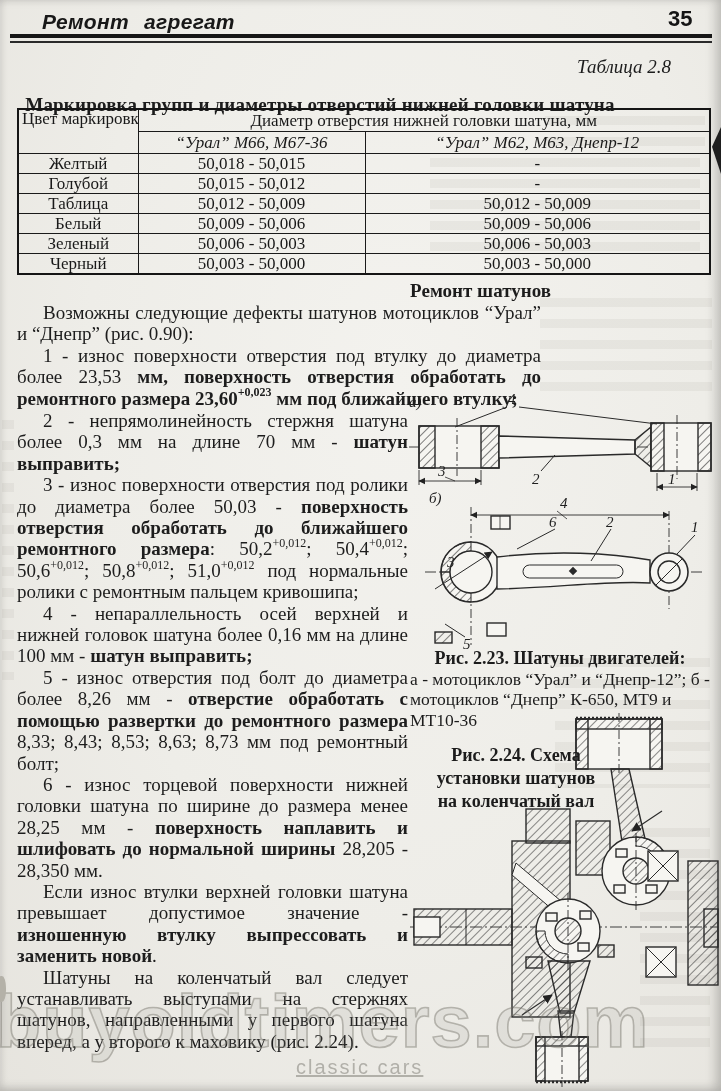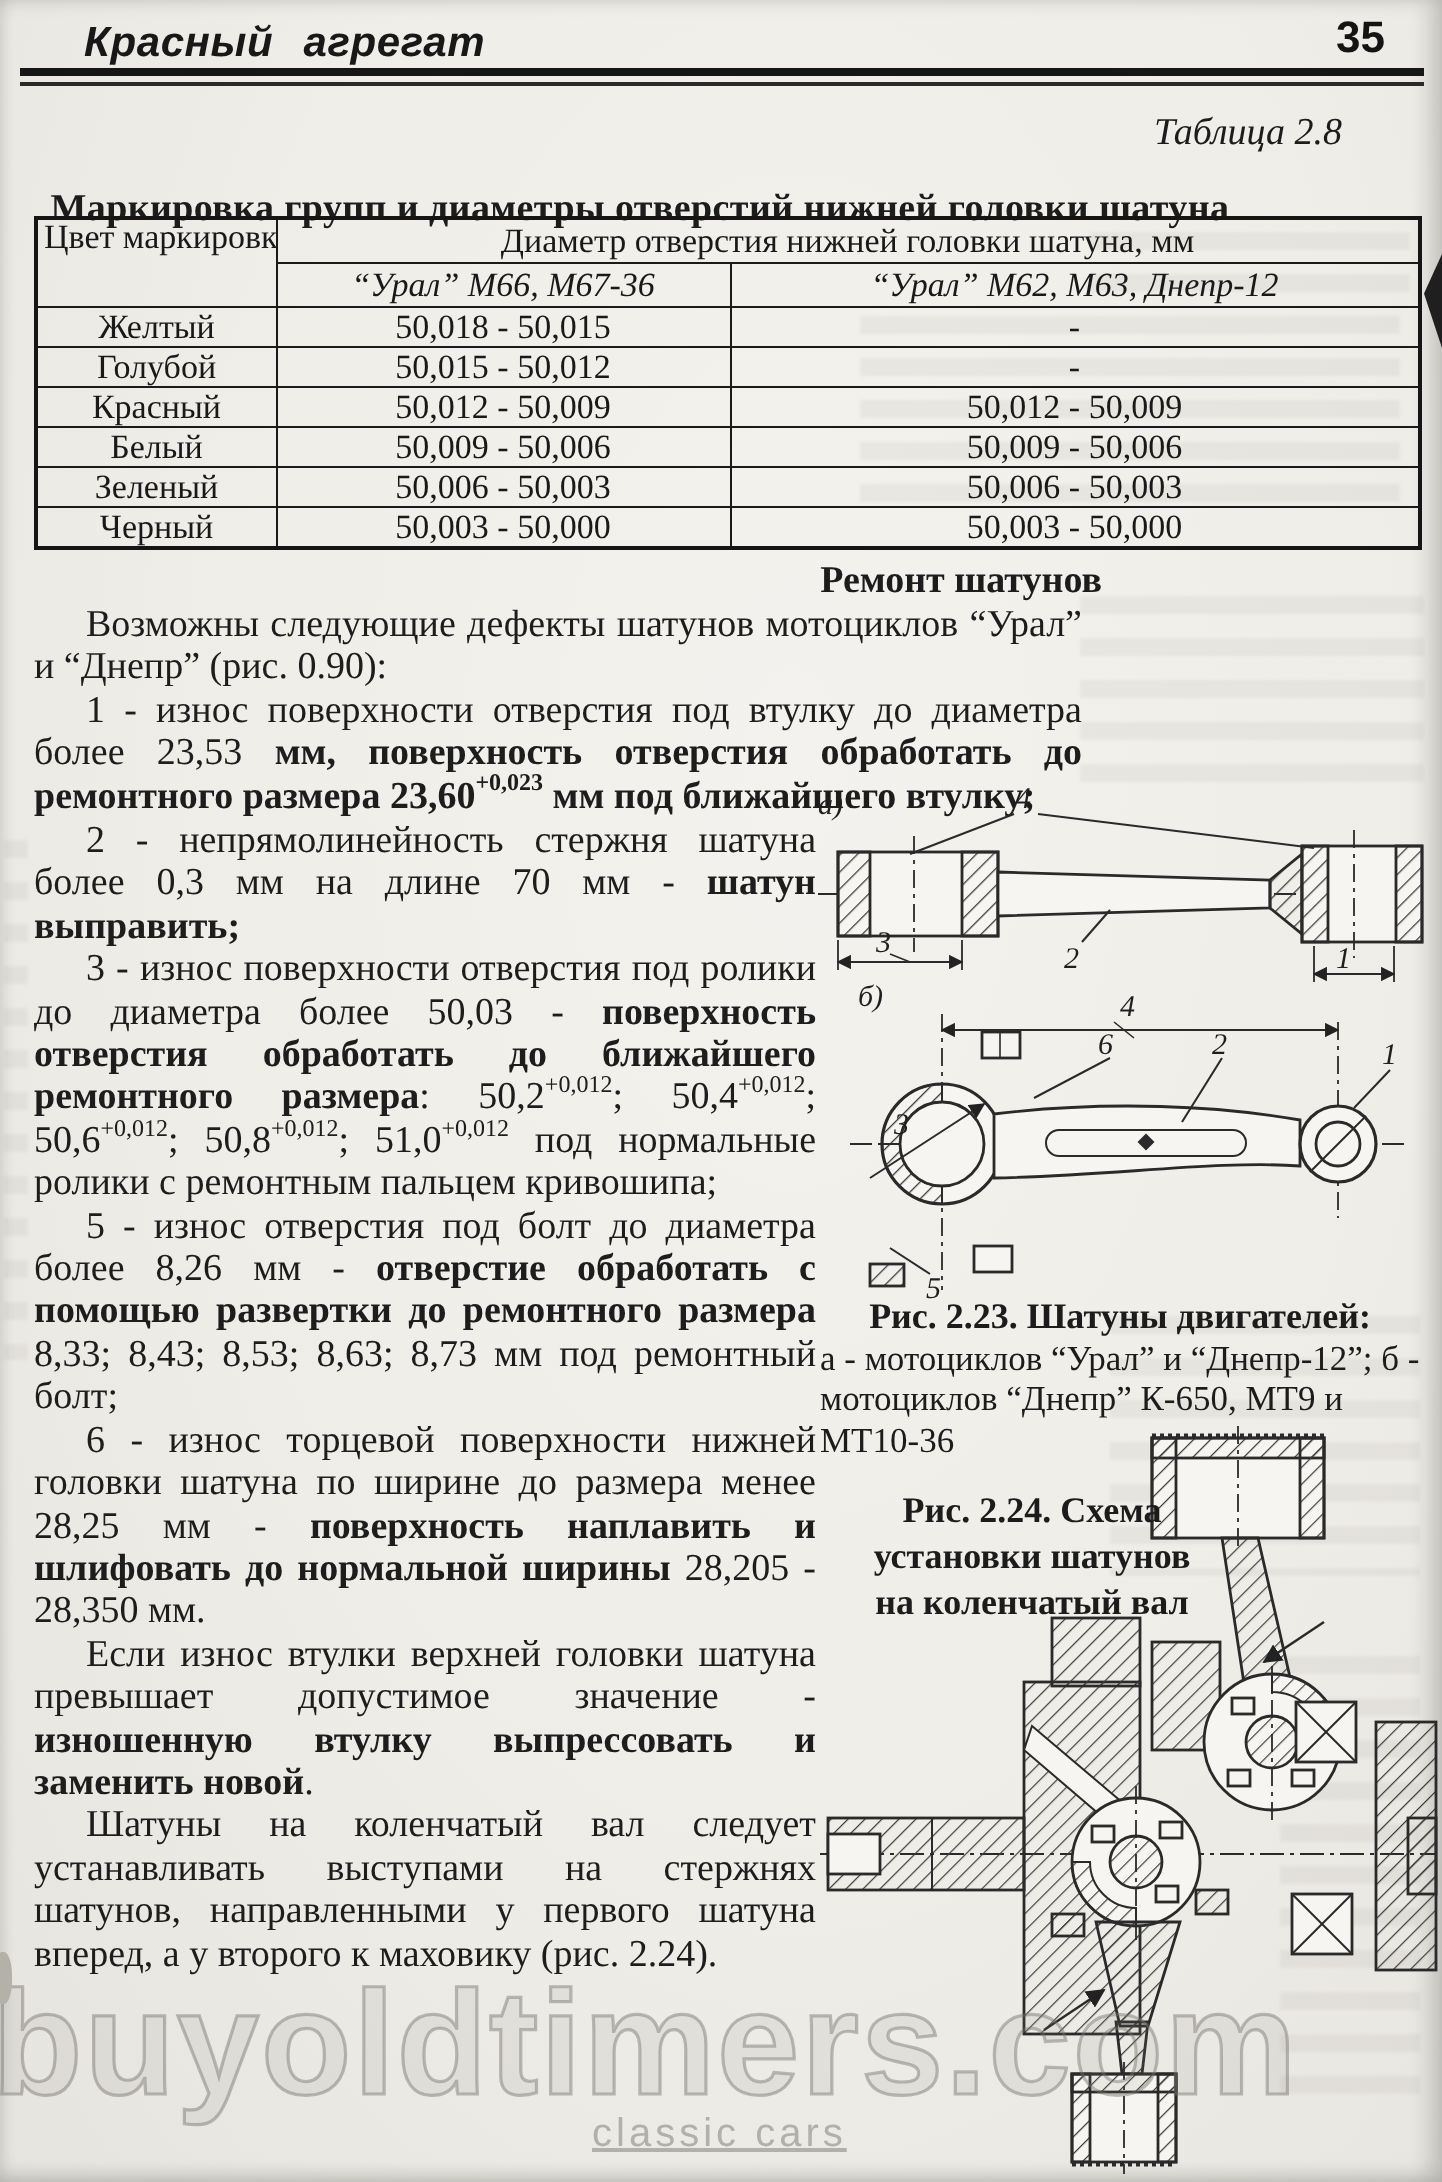--- a/index.html
+++ b/index.html
@@ -54,21 +54,21 @@
 
 <div class="page">
 
   <div class="ghost abs" style="left:545px;top:116px;width:160px;height:36px;"></div>
   <div class="ghost abs" style="left:430px;top:158px;width:270px;height:95px;"></div>
   <div class="ghost abs" style="left:540px;top:298px;width:172px;height:96px;"></div>
   <div class="ghost abs" style="left:555px;top:658px;width:155px;height:130px;"></div>
   <div class="ghost abs" style="left:640px;top:828px;width:70px;height:230px;"></div>
   <div class="ghost abs" style="left:2px;top:420px;width:12px;height:260px;"></div>
 
-  <div class="abs hdr-title">Красный агрегат</div>
+  <div class="abs hdr-title">Ремонт агрегат</div>
   <div class="abs hdr-num">35</div>
   <div class="abs rule1"></div>
   <div class="abs rule2"></div>
 
   <div class="abs tbl-label">Таблица 2.8</div>
   <div class="abs tbl-title">Маркировка групп и диаметры отверстий нижней головки шатуна</div>
   <table class="spec">
     <colgroup>
         <col style="width:120px">
         <col style="width:227px">
@@ -87,21 +87,21 @@
           <td class="dr colorcell">Желтый</td>
           <td class="dr">50,018 - 50,015</td>
           <td class="dr">-</td>
         </tr>
       <tr>
           <td class="dr colorcell">Голубой</td>
           <td class="dr">50,015 - 50,012</td>
           <td class="dr">-</td>
         </tr>
       <tr>
-          <td class="dr colorcell">Красный</td>
+          <td class="dr colorcell">Таблица</td>
           <td class="dr">50,012 - 50,009</td>
           <td class="dr">50,012 - 50,009</td>
         </tr>
       <tr>
           <td class="dr colorcell">Белый</td>
           <td class="dr">50,009 - 50,006</td>
           <td class="dr">50,009 - 50,006</td>
         </tr>
       <tr>
           <td class="dr colorcell">Зеленый</td>
@@ -118,20 +118,21 @@
 
   <div class="abs sec-head">Ремонт шатунов</div>
   <div class="abs wideblock">
     <p class="body"><span>Возможны следующие дефекты шатунов мотоциклов “Урал” и “Днепр” (рис. 0.90):</span></p>
     <p class="body"><span>1 - износ поверхности отверстия под втулку до диаметра более 23,53</span><span class="b"> мм, поверхность отверстия обработать до ремонтного размера 23,60</span><sup class="sup b">+0,023</sup><span class="b"> мм под ближайшего втулку;</span></p>
   </div>
 
   <div class="abs narrowcol">
     <p class="body"><span>2 - непрямолинейность стержня шатуна более 0,3 мм на длине 70 мм - </span><span class="b">шатун выправить;</span></p>
     <p class="body"><span>3 - износ поверхности отверстия под ролики до диаметра более 50,03 - </span><span class="b">поверхность отверстия обработать до ближайшего ремонтного размера</span><span>: 50,2</span><sup class="sup">+0,012</sup><span>; 50,4</span><sup class="sup">+0,012</sup><span>; 50,6</span><sup class="sup">+0,012</sup><span>; 50,8</span><sup class="sup">+0,012</sup><span>; 51,0</span><sup class="sup">+0,012</sup><span> под нормальные ролики с ремонтным пальцем кривошипа;</span></p>
+    <p class="body"><span>4 - непараллельность осей верхней и нижней головок шатуна более 0,16 мм на длине 100 мм - </span><span class="b">шатун выправить;</span></p>
     <p class="body"><span>5 - износ отверстия под болт до диаметра более 8,26 мм - </span><span class="b">отверстие обработать с помощью развертки до ремонтного размера</span><span> 8,33; 8,43; 8,53; 8,63; 8,73 мм под ремонтный болт;</span></p>
     <p class="body"><span>6 - износ торцевой поверхности нижней головки шатуна по ширине до размера менее 28,25 мм - </span><span class="b">поверхность наплавить и шлифовать до нормальной ширины</span><span> 28,205 - 28,350 мм.</span></p>
     <p class="body"><span>Если износ втулки верхней головки шатуна превышает допустимое значение - </span><span class="b">изношенную втулку выпрессовать и заменить новой</span><span>.</span></p>
     <p class="body"><span>Шатуны на коленчатый вал следует устанавливать выступами на стержнях шатунов, направленными у первого шатуна вперед, а у второго к маховику (рис. 2.24).</span></p>
   </div>
 
   <svg class="abs fig23" width="313" height="260" viewBox="0 0 313 260">
     <defs>
       <pattern id="ht" width="6" height="6" patternUnits="userSpaceOnUse" patternTransform="rotate(45)">
         <line x1="0" y1="0" x2="0" y2="6" stroke="#3c3c3c" stroke-width="1.3"></line>

